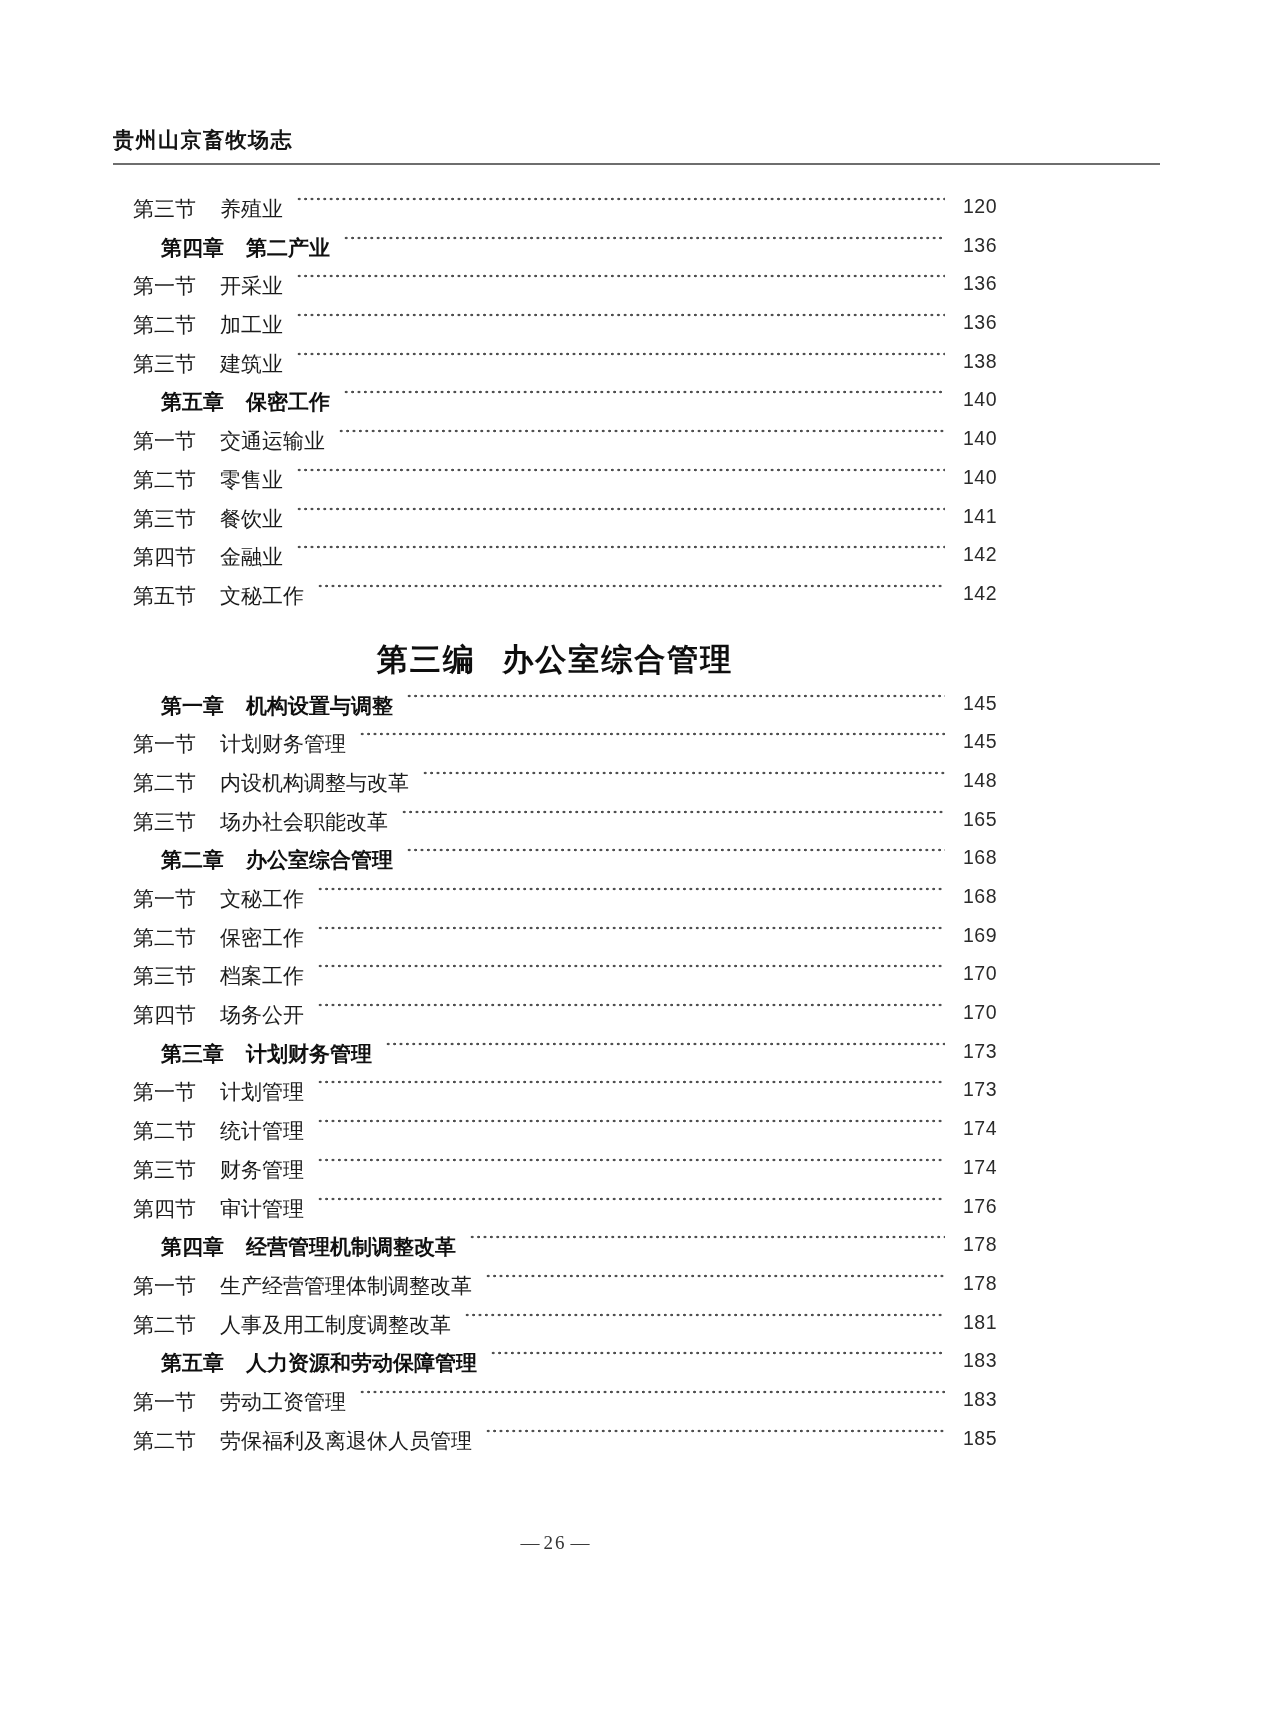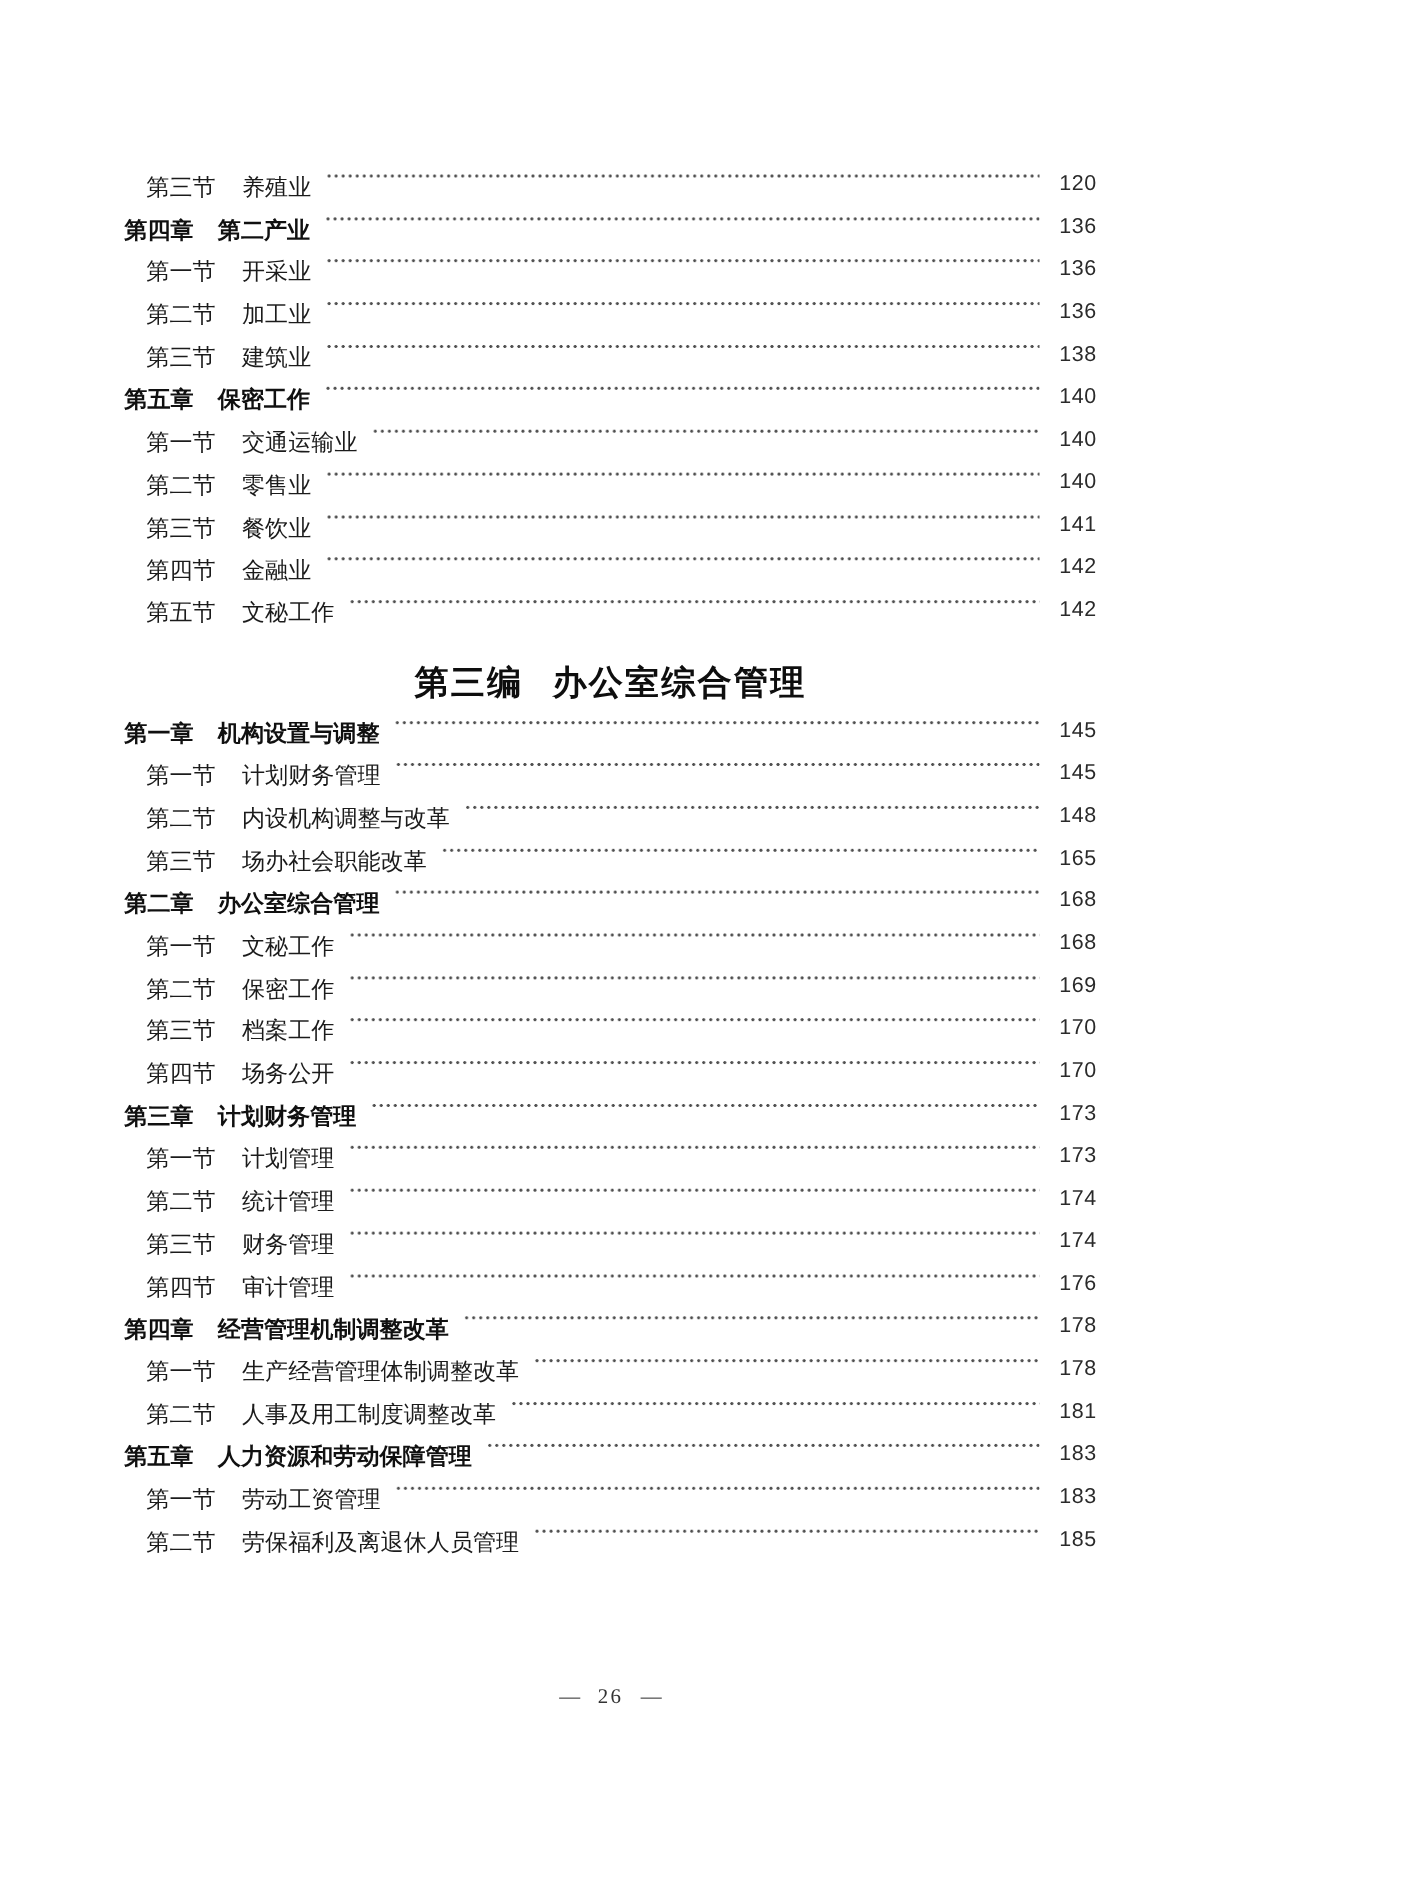--- a/index.html
+++ b/index.html
@@ -44,20 +44,21 @@
     align-items: flex-start;
     height: 38.7px;
     font-size: 21px;
     white-space: nowrap;
   }
   .toc-row.section { padding-left: 20px; }
   .toc-row.chapter {
     font-family: "Liberation Sans", "DejaVu Sans", sans-serif;
     font-weight: 700;
     color: #101010;
+    margin-left: 48px;
   }
   .toc-label { margin-right: 24px; }
   .toc-row.chapter .toc-label { margin-right: 22px; }
   .toc-leader {
     flex: 1 1 auto;
     height: 8px;
     margin: 0 10px 0 13px;
     background-image: radial-gradient(circle, #4f4f4f 1.15px, rgba(0,0,0,0) 1.6px);
     background-size: 6.4px 8px;
     background-position: left center;
@@ -86,27 +87,30 @@
   .part-gap { display: inline-block; width: 0.85em; }
   .page-footer {
     position: absolute;
     left: 113px;
     top: 1532px;
     width: 884px;
     text-align: center;
     font-size: 19px;
     color: #333333;
   }
-  .footer-page { margin: 0 16px; letter-spacing: 2px; }
+  .footer-page { margin: 0 4px; letter-spacing: 2px; }
 </style>
 </head>
 <body>
 
 <div class="page">
 
+  <header class="page-header">
+    <div class="book-title">贵州山京畜牧场志</div>
+  </header>
 
   <main class="toc-area">
 
     <ol class="toc-list">
         <li class="toc-row section">
     <span class="toc-label">第三节</span>
     <span class="toc-title">养殖业</span>
     <span class="toc-leader"></span>
     <span class="toc-page">120</span>
   </li>

